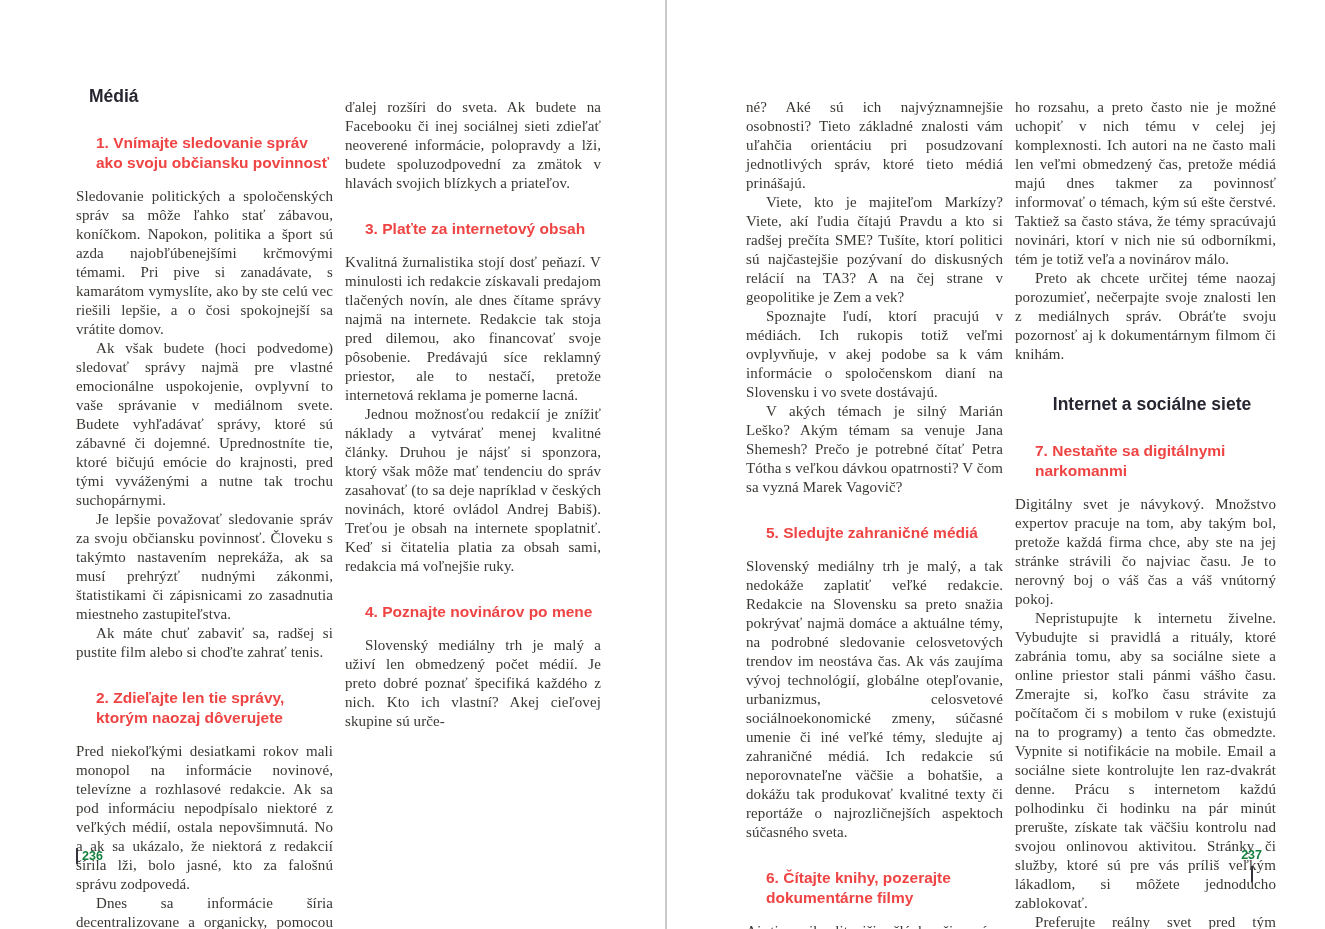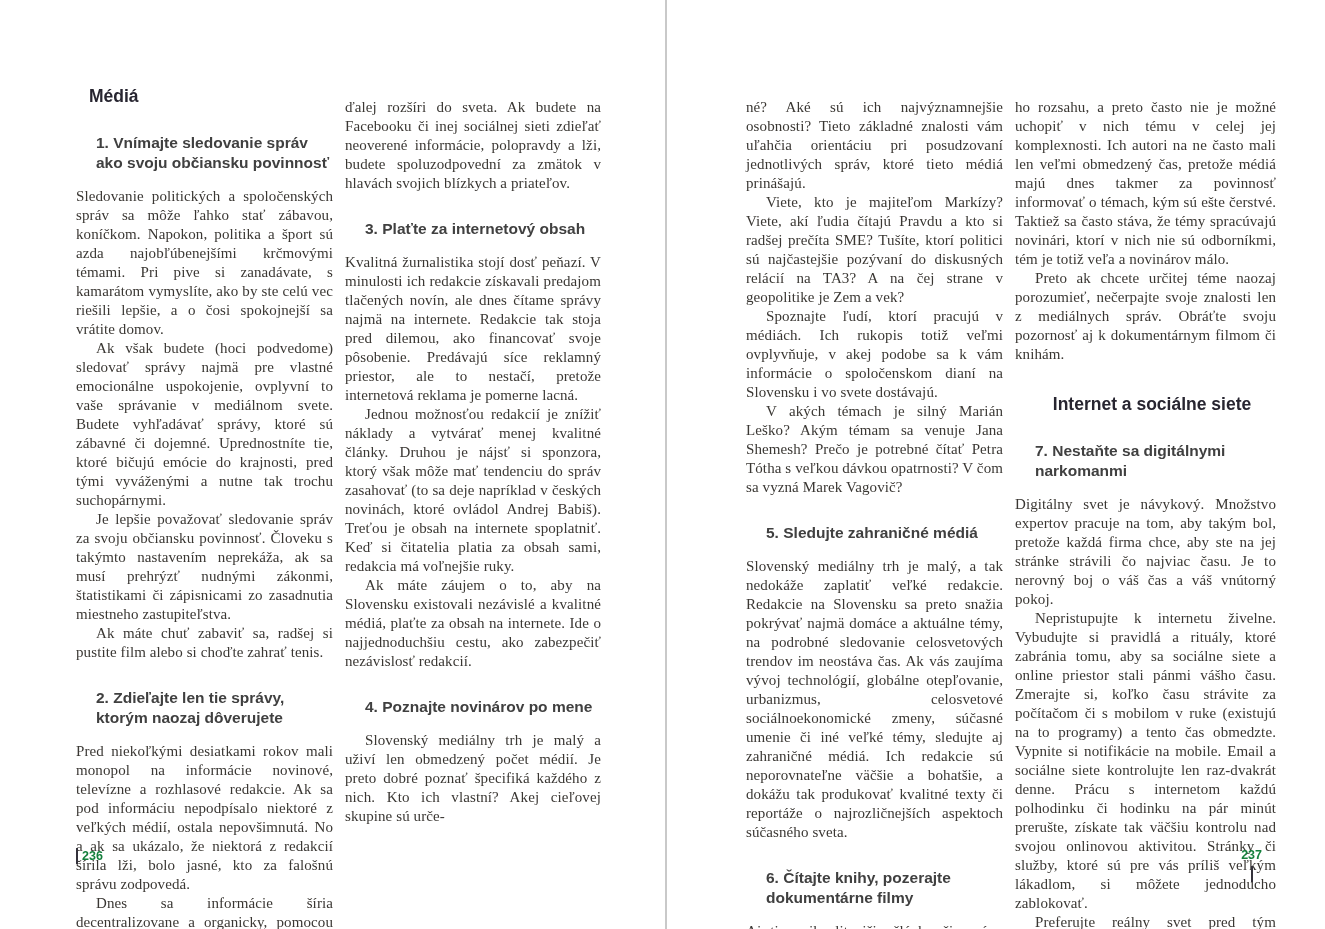--- a/index.html
+++ b/index.html
@@ -48,21 +48,21 @@
     font-weight: bold;
     color: #272530;
     margin: 0 0 18px 13px;
     line-height: 21px;
   }
   .column h2.h1.later { margin-top: 30px; text-align: center; }
   .column h3.h2 {
     font-family: "Liberation Sans", "DejaVu Sans", sans-serif;
     font-size: 15.5px;
     font-weight: bold;
-    color: #404040;
+    color: #ef4444;
     margin: 26px 0 14px 0;
     padding-left: 20px;
     line-height: 20px;
     white-space: pre-line;
     text-align: left;
   }
   .column > :first-child { margin-top: 12px; }
 
   .page-footer {
     position: absolute;
@@ -101,21 +101,20 @@
         <h3 class="h2">2. Zdieľajte len tie správy,
 ktorým naozaj dôverujete</h3>
         <p class="">Pred niekoľkými desiatkami rokov mali monopol na informácie novinové, televízne a rozhlasové redakcie. Ak sa pod informáciu nepodpísalo niektoré z veľkých médií, ostala nepovšimnutá. No a ak sa ukázalo, že niektorá z redakcií šírila lži, bolo jasné, kto za falošnú správu zodpovedá.</p>
         <p class="indent">Dnes sa informácie šíria decentralizovane a organicky, pomocou sociálnych médií. Každý z nás sa môže stať maličkým ampliónom, ktorý správu</p>
       </div>
     <div class="column" id="col-l2">
         <p class="">ďalej rozšíri do sveta. Ak budete na Facebooku či inej sociálnej sieti zdieľať neoverené informácie, polopravdy a lži, budete spoluzodpovední za zmätok v hlavách svojich blízkych a priateľov.</p>
         <h3 class="h2">3. Plaťte za internetový obsah</h3>
         <p class="">Kvalitná žurnalistika stojí dosť peňazí. V minulosti ich redakcie získavali predajom tlačených novín, ale dnes čítame správy najmä na internete. Redakcie tak stoja pred dilemou, ako financovať svoje pôsobenie. Predávajú síce reklamný priestor, ale to nestačí, pretože internetová reklama je pomerne lacná.</p>
         <p class="indent">Jednou možnosťou redakcií je znížiť náklady a vytvárať menej kvalitné články. Druhou je nájsť si sponzora, ktorý však môže mať tendenciu do správ zasahovať (to sa deje napríklad v českých novinách, ktoré ovládol Andrej Babiš). Treťou je obsah na internete spoplatniť. Keď si čitatelia platia za obsah sami, redakcia má voľnejšie ruky.</p>
-        <p class="indent">Ak máte záujem o to, aby na Slovensku existovali nezávislé a kvalitné médiá, plaťte za obsah na internete. Ide o najjednoduchšiu cestu, ako zabezpečiť nezávislosť redakcií.</p>
         <h3 class="h2">4. Poznajte novinárov po mene</h3>
         <p class="indent">Slovenský mediálny trh je malý a uživí len obmedzený počet médií. Je preto dobré poznať špecifiká každého z nich. Kto ich vlastní? Akej cieľovej skupine sú urče-</p>
       </div>
     <div class="page-footer left">
       <span class="footer-rule"></span>
       <span>236</span>
     </div>
   </div>
 
   <div class="gutter-divider"></div>

